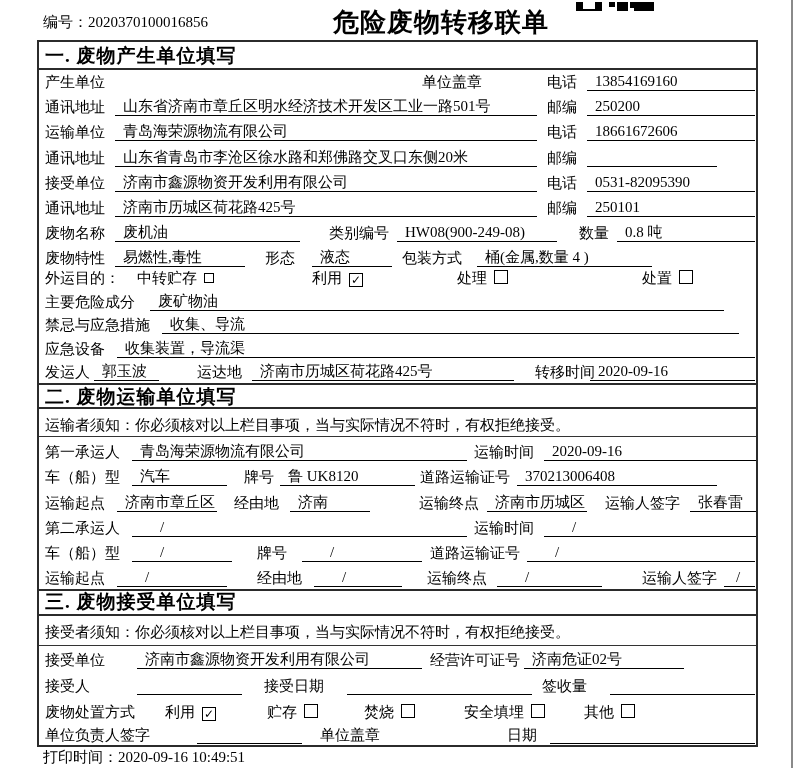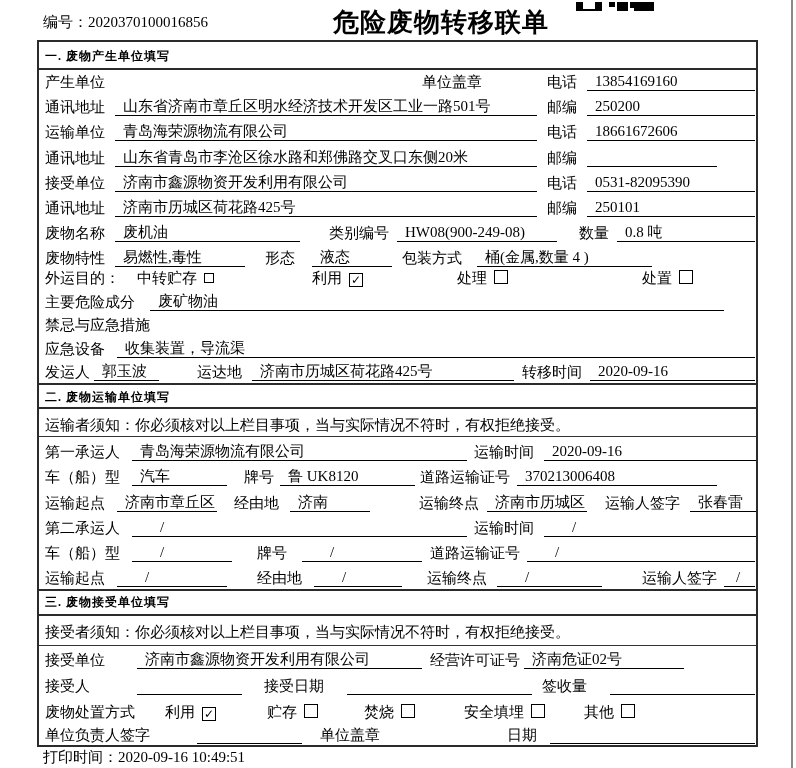--- a/index.html
+++ b/index.html
@@ -22,21 +22,21 @@
     border:2px solid #2b2b2b;box-sizing:border-box;
   }
   .hline{position:absolute;left:0;width:100%;background:#2b2b2b;height:2px;}
   .hline.thin{height:1px;background:#333;}
   .row{position:absolute;left:0;width:100%;height:21px;}
   .cell{
     position:absolute;top:0;height:20px;line-height:20px;
     white-space:nowrap;box-sizing:border-box;
   }
   .lb{}
-  .sec{font-weight:bold;letter-spacing:1px;font-size:12px;}
+  .sec{font-weight:bold;letter-spacing:1px;font-size:19px;}
   .vl{border-bottom:1px solid #000;padding-left:8px;height:19px;line-height:19px;}
   .vl.slash{padding-left:28px;}
   .vl.slash.short{padding-left:12px;}
   .cb-box{
     display:inline-block;width:12px;height:12px;border:1px solid #000;
     margin-left:7px;vertical-align:-1px;line-height:12px;text-align:center;
     font-size:12px;font-family:"DejaVu Sans",sans-serif;
   }
   .cb-box.sm{width:8px;height:8px;vertical-align:0px;}
   #print-line{left:43px;top:748px;white-space:nowrap;}
@@ -128,31 +128,32 @@
       <span class="cell ck" style="left: 273px;"><span>利用</span><span class="cb-box">✓</span></span>
       <span class="cell ck" style="left: 418px;"><span>处理</span><span class="cb-box"></span></span>
       <span class="cell ck" style="left: 603px;"><span>处置</span><span class="cb-box"></span></span>
     </div>
     <div class="row" style="top: 250px;">
       <span class="cell lb" style="left: 6px;">主要危险成分</span>
       <span class="cell vl" style="left: 111px; width: 574px;">废矿物油</span>
     </div>
     <div class="row" style="top: 273px;">
       <span class="cell lb" style="left: 6px;">禁忌与应急措施</span>
+      <span class="cell vl" style="left: 123px; width: 577px;">收集、导流</span>
     </div>
     <div class="row" style="top: 297px;">
       <span class="cell lb" style="left: 6px;">应急设备</span>
       <span class="cell vl" style="left: 78px; width: 638px;">收集装置，导流渠</span>
     </div>
     <div class="row" style="top: 320px;">
       <span class="cell lb" style="left: 6px;">发运人</span>
       <span class="cell vl" style="left: 55px; width: 65px;">郭玉波</span>
       <span class="cell lb" style="left: 158px;">运达地</span>
       <span class="cell vl" style="left: 213px; width: 262px;">济南市历城区荷花路425号</span>
-      <span class="cell lb" style="left: 483px;">转移时间</span>
+      <span class="cell lb" style="left: 496px;">转移时间</span>
       <span class="cell vl" style="left: 551px; width: 165px;">2020-09-16</span>
     </div>
     <div class="row" style="top: 345px;">
       <span class="cell sec" style="left: 6px;">二. 废物运输单位填写</span>
     </div>
     <div class="row" style="top: 373px;">
       <span class="cell lb" style="left: 6px;">运输者须知：你必须核对以上栏目事项，当与实际情况不符时，有权拒绝接受。</span>
     </div>
     <div class="row" style="top: 400px;">
       <span class="cell lb" style="left: 6px;">第一承运人</span>

